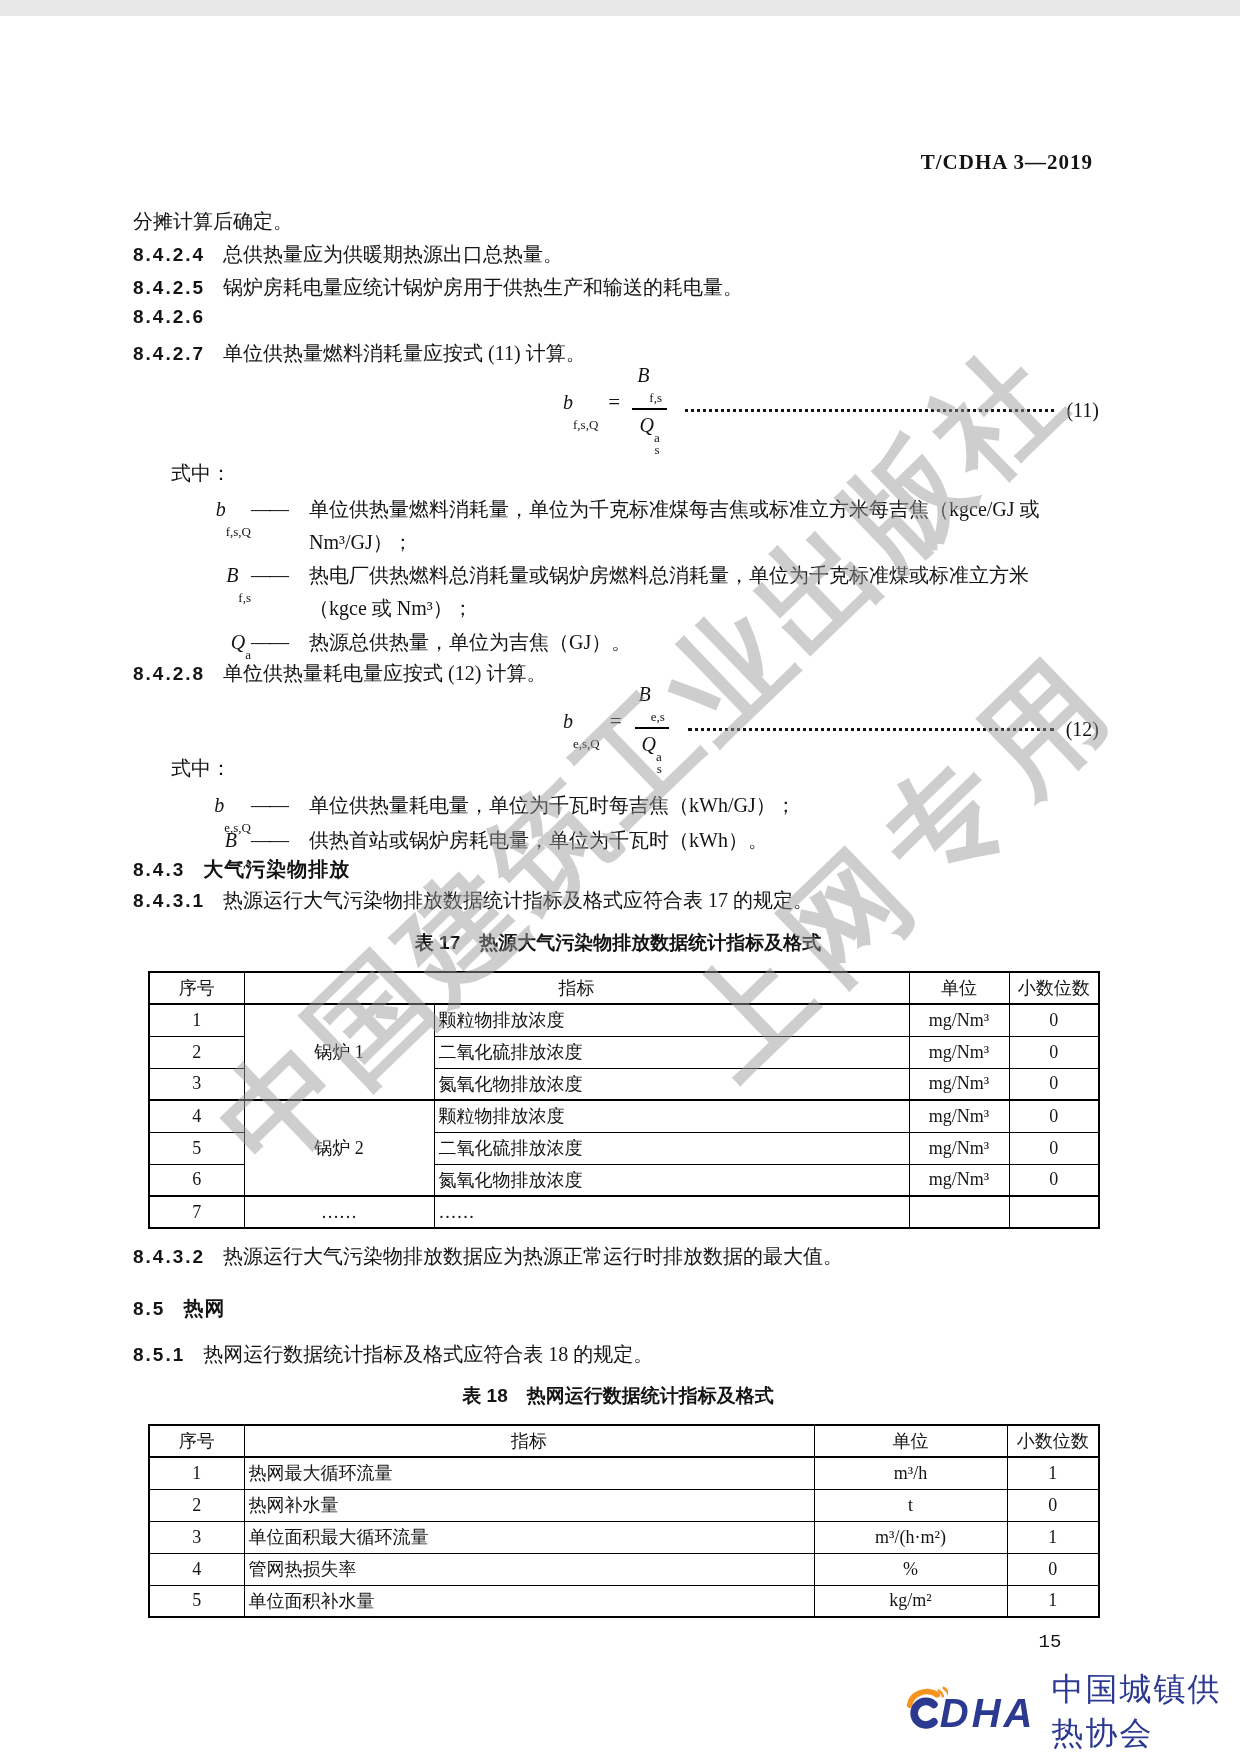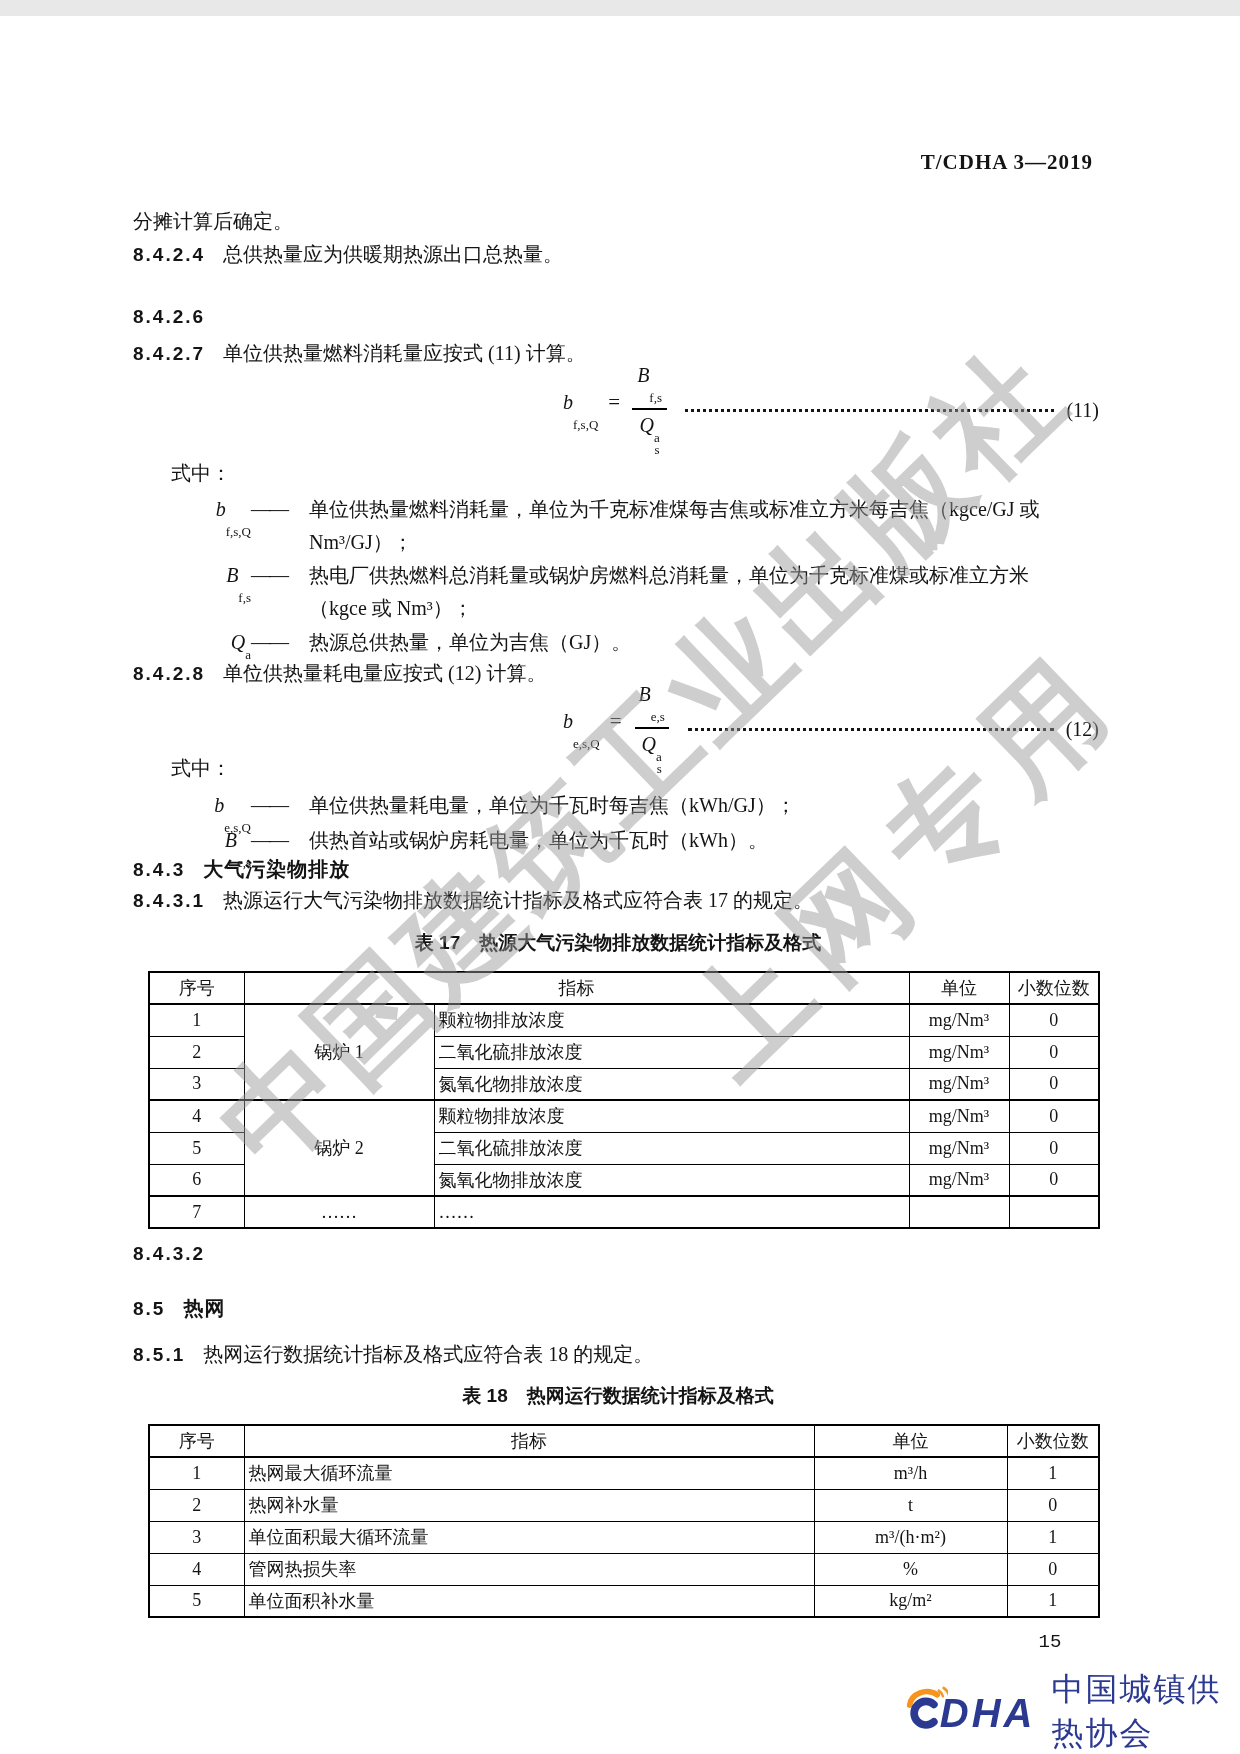--- a/index.html
+++ b/index.html
@@ -93,20 +93,24 @@
 
 <div class="page">
 
   <div class="doc-code">T/CDHA 3—2019</div>
 
   <div class="tline" style="top:192px">分摊计算后确定。</div>
 
   <div class="clause" style="top:225px">
     <span class="cnum">8.4.2.4</span>
     <span class="ctext">总供热量应为供暖期热源出口总热量。</span>
+  </div>
+  <div class="clause" style="top:258px">
+    <span class="cnum">8.4.2.5</span>
+    <span class="ctext">锅炉房耗电量应统计锅炉房用于供热生产和输送的耗电量。</span>
   </div>
   <div class="clause" style="top:290px">
     <span class="cnum">8.4.2.6</span>
   </div>
   <div class="clause" style="top:324px">
     <span class="cnum">8.4.2.7</span>
     <span class="ctext">单位供热量燃料消耗量应按式 (11) 计算。</span>
   </div>
 
   <div class="formula" style="top:355px">
@@ -286,20 +290,21 @@
           <td class="ind">……</td>
           <td></td>
           <td></td>
         </tr>
       </tbody>
     </table>
   </div>
 
   <div class="clause" style="top:1227px">
     <span class="cnum">8.4.3.2</span>
+    <span class="ctext">热源运行大气污染物排放数据应为热源正常运行时排放数据的最大值。</span>
   </div>
   <div class="clause sect" style="top:1279px">
     <span class="cnum">8.5</span>
     <span class="ctext">热网</span>
   </div>
   <div class="clause" style="top:1325px">
     <span class="cnum">8.5.1</span>
     <span class="ctext">热网运行数据统计指标及格式应符合表 18 的规定。</span>
   </div>
 

